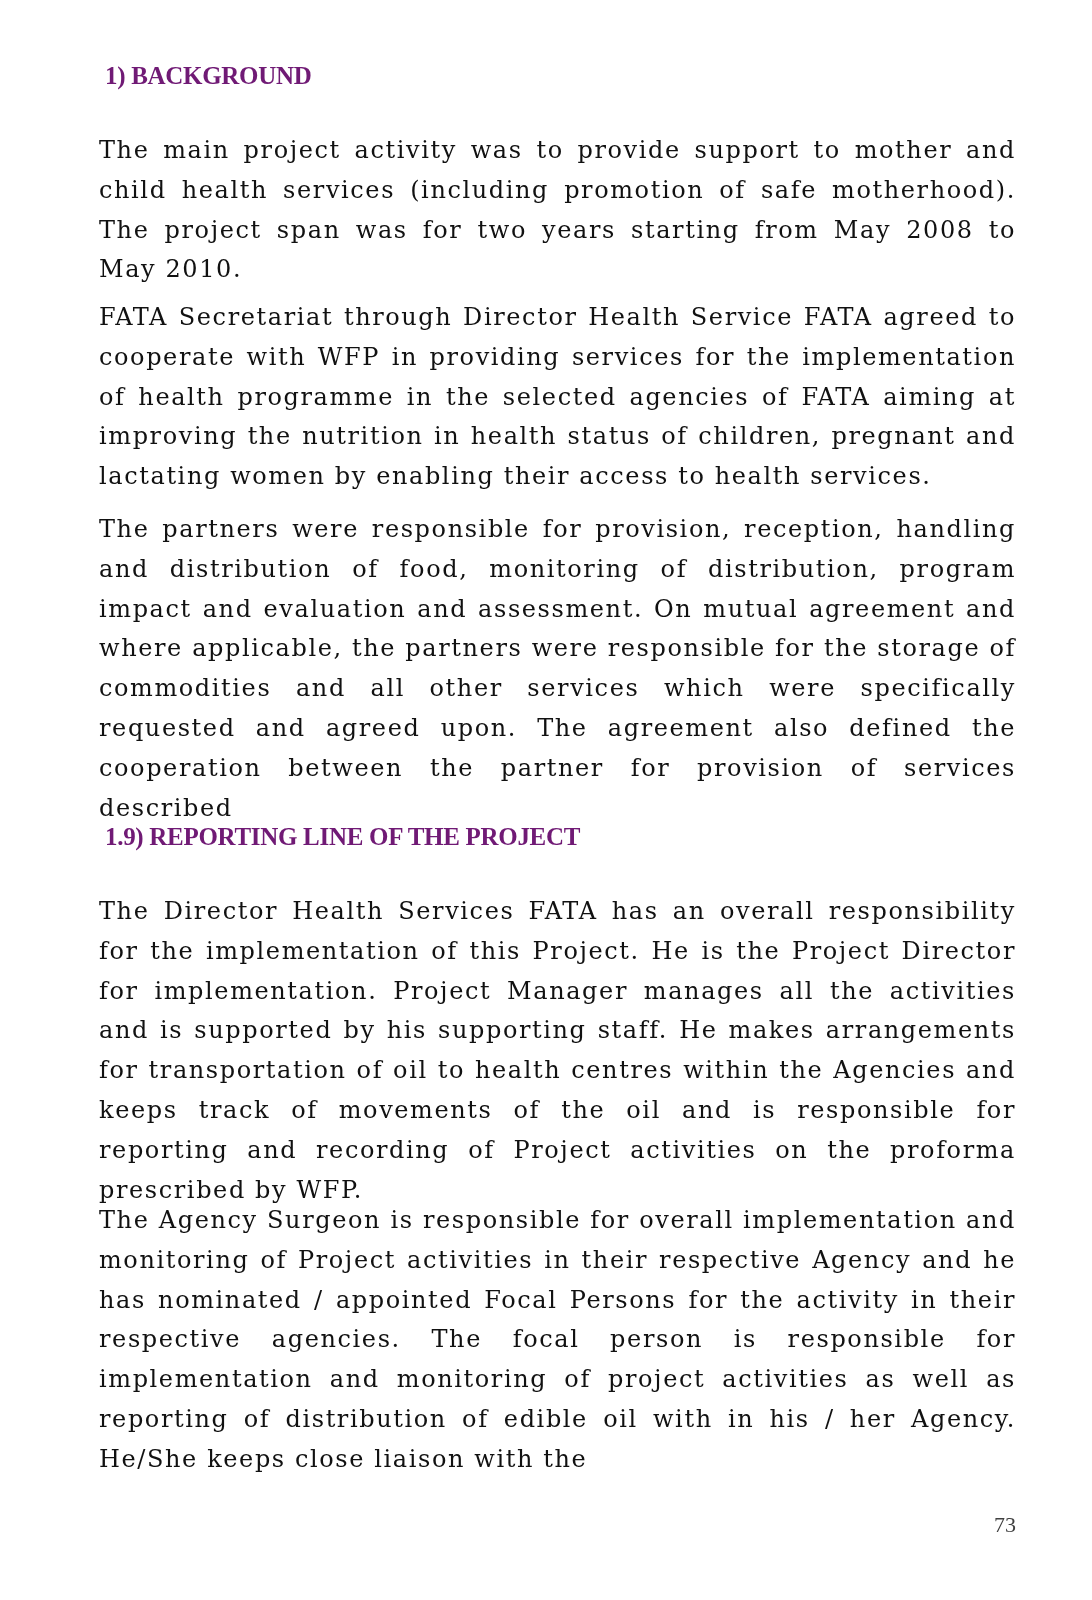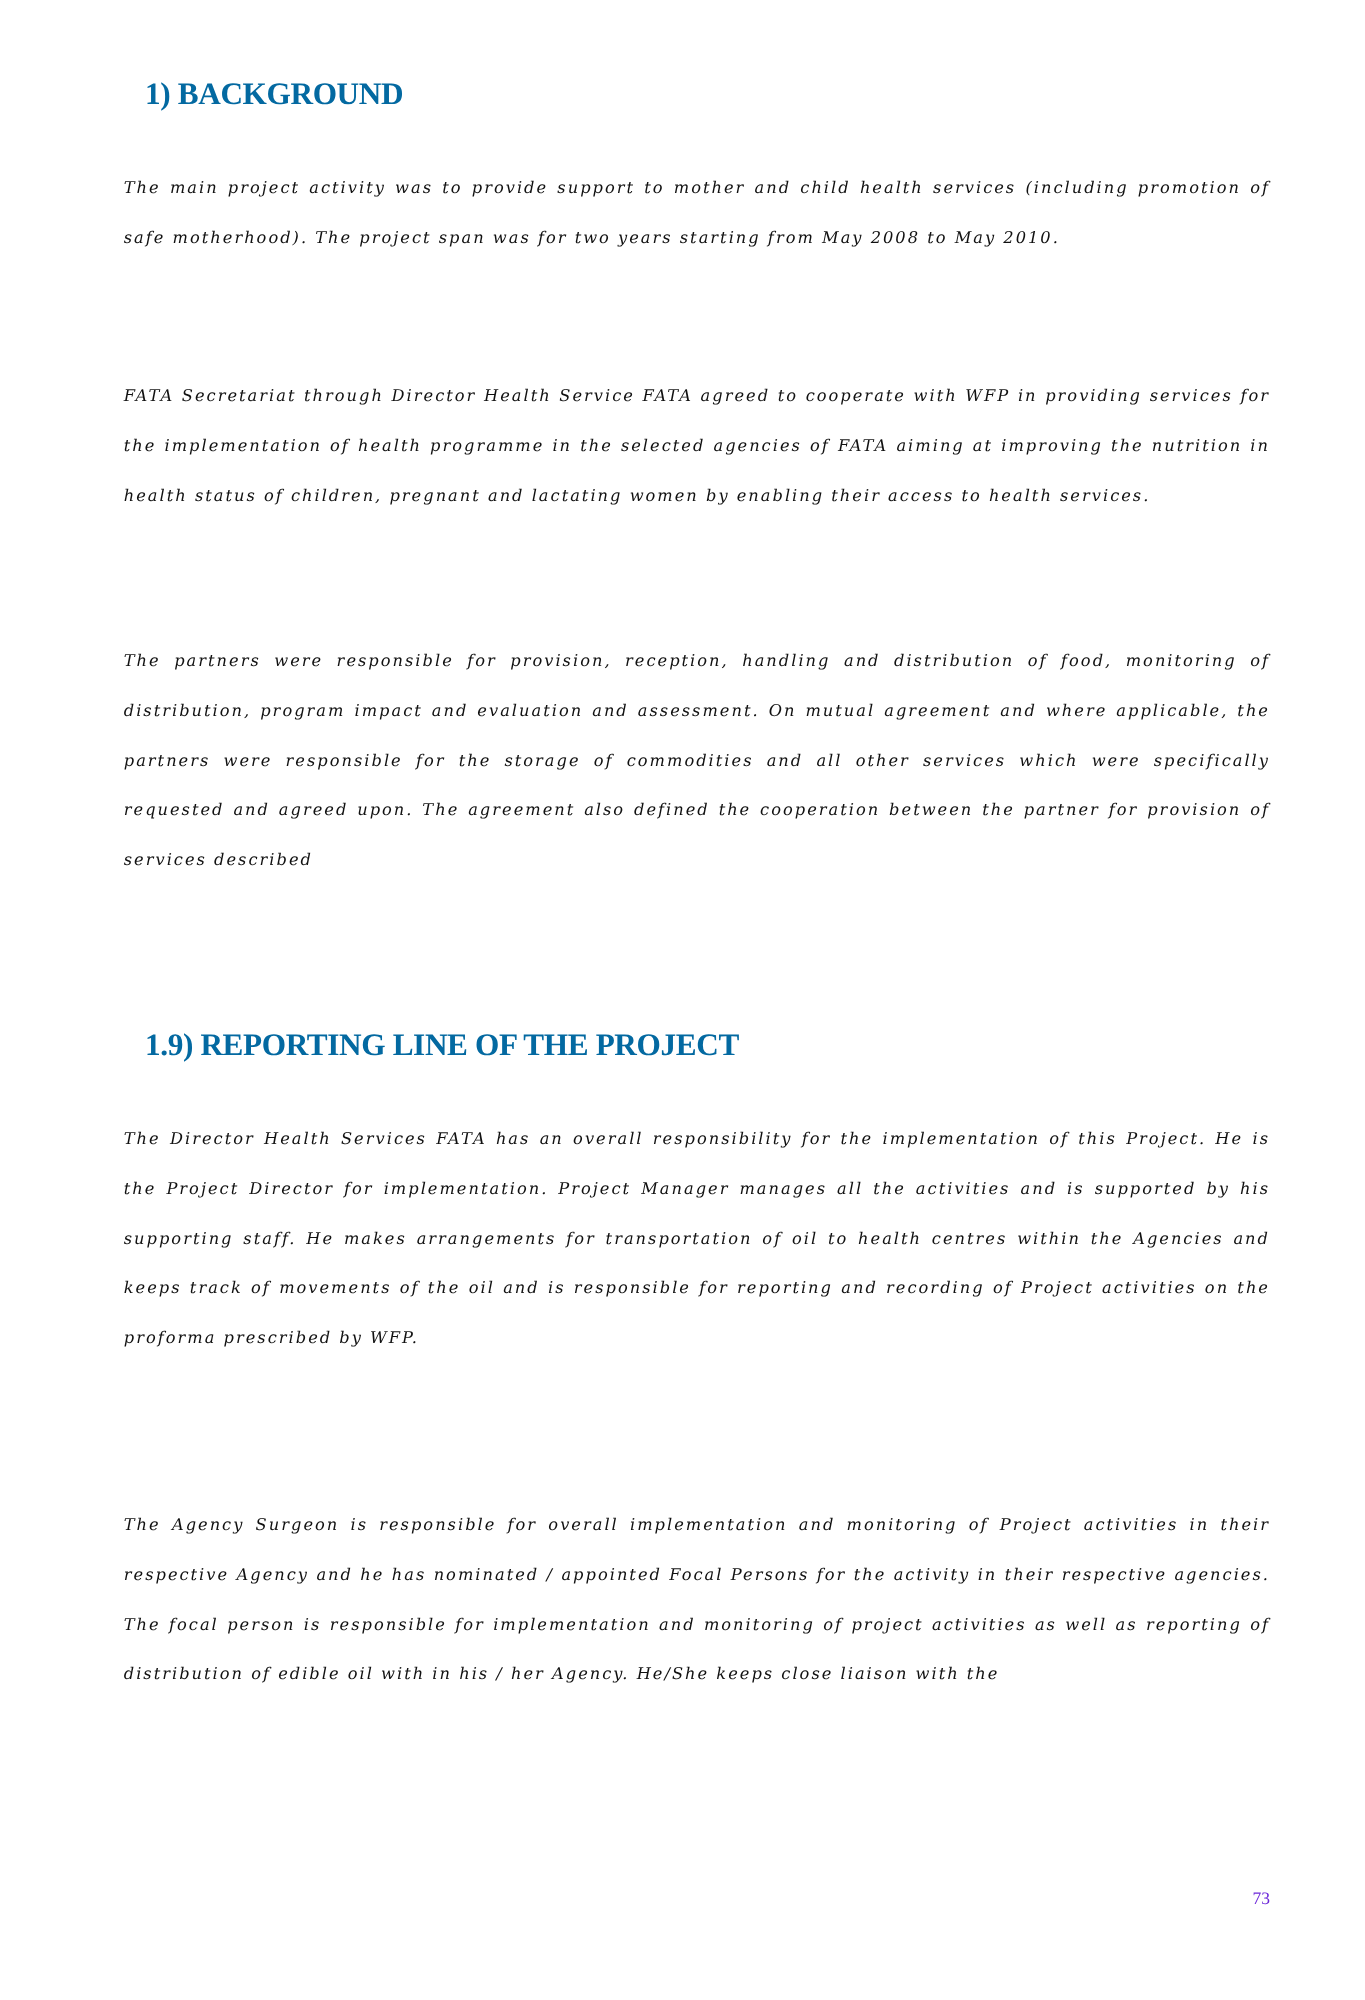--- a/index.html
+++ b/index.html
@@ -17,48 +17,47 @@
     }
     .page {
       position: absolute;
       left: 99px;
       top: 0;
       width: 917px;
     }
     .heading {
       font-family: "Liberation Serif", "DejaVu Serif", serif;
       font-weight: bold;
-      color: #0369a1;
+      color: #701a75;
       font-size: 25px;
       letter-spacing: -0.3px;
       margin: 0;
       position: absolute;
-      left: 17px;
+      left: 6px;
       white-space: nowrap;
     }
     .para {
       position: absolute;
       left: 0;
       width: 917px;
       margin: 0;
       font-family: "DejaVu Serif", "Liberation Serif", serif;
-      font-size: 13px;
+      font-size: 24px;
       letter-spacing: 1.6px;
       line-height: 39.8px;
       text-align: justify;
       text-align-last: left;
-      font-style: italic;
     }
     .page-number {
       position: absolute;
       right: 76px;
       top: 1512px;
       font-family: "Liberation Serif", "DejaVu Serif", serif;
-      font-size: 14px;
-      color: #6d28d9;
+      font-size: 22px;
+      color: #404040;
     }
   </style>
 </head>
 <body>
 
 <div class="page">
 
   <h1 class="heading" style="top:62px;">1) BACKGROUND</h1>
 
   <p class="para" style="top:131px;">The main project activity was to provide support to mother and child health services (including promotion of safe motherhood). The project span was for two years starting from May 2008 to May 2010.</p>

